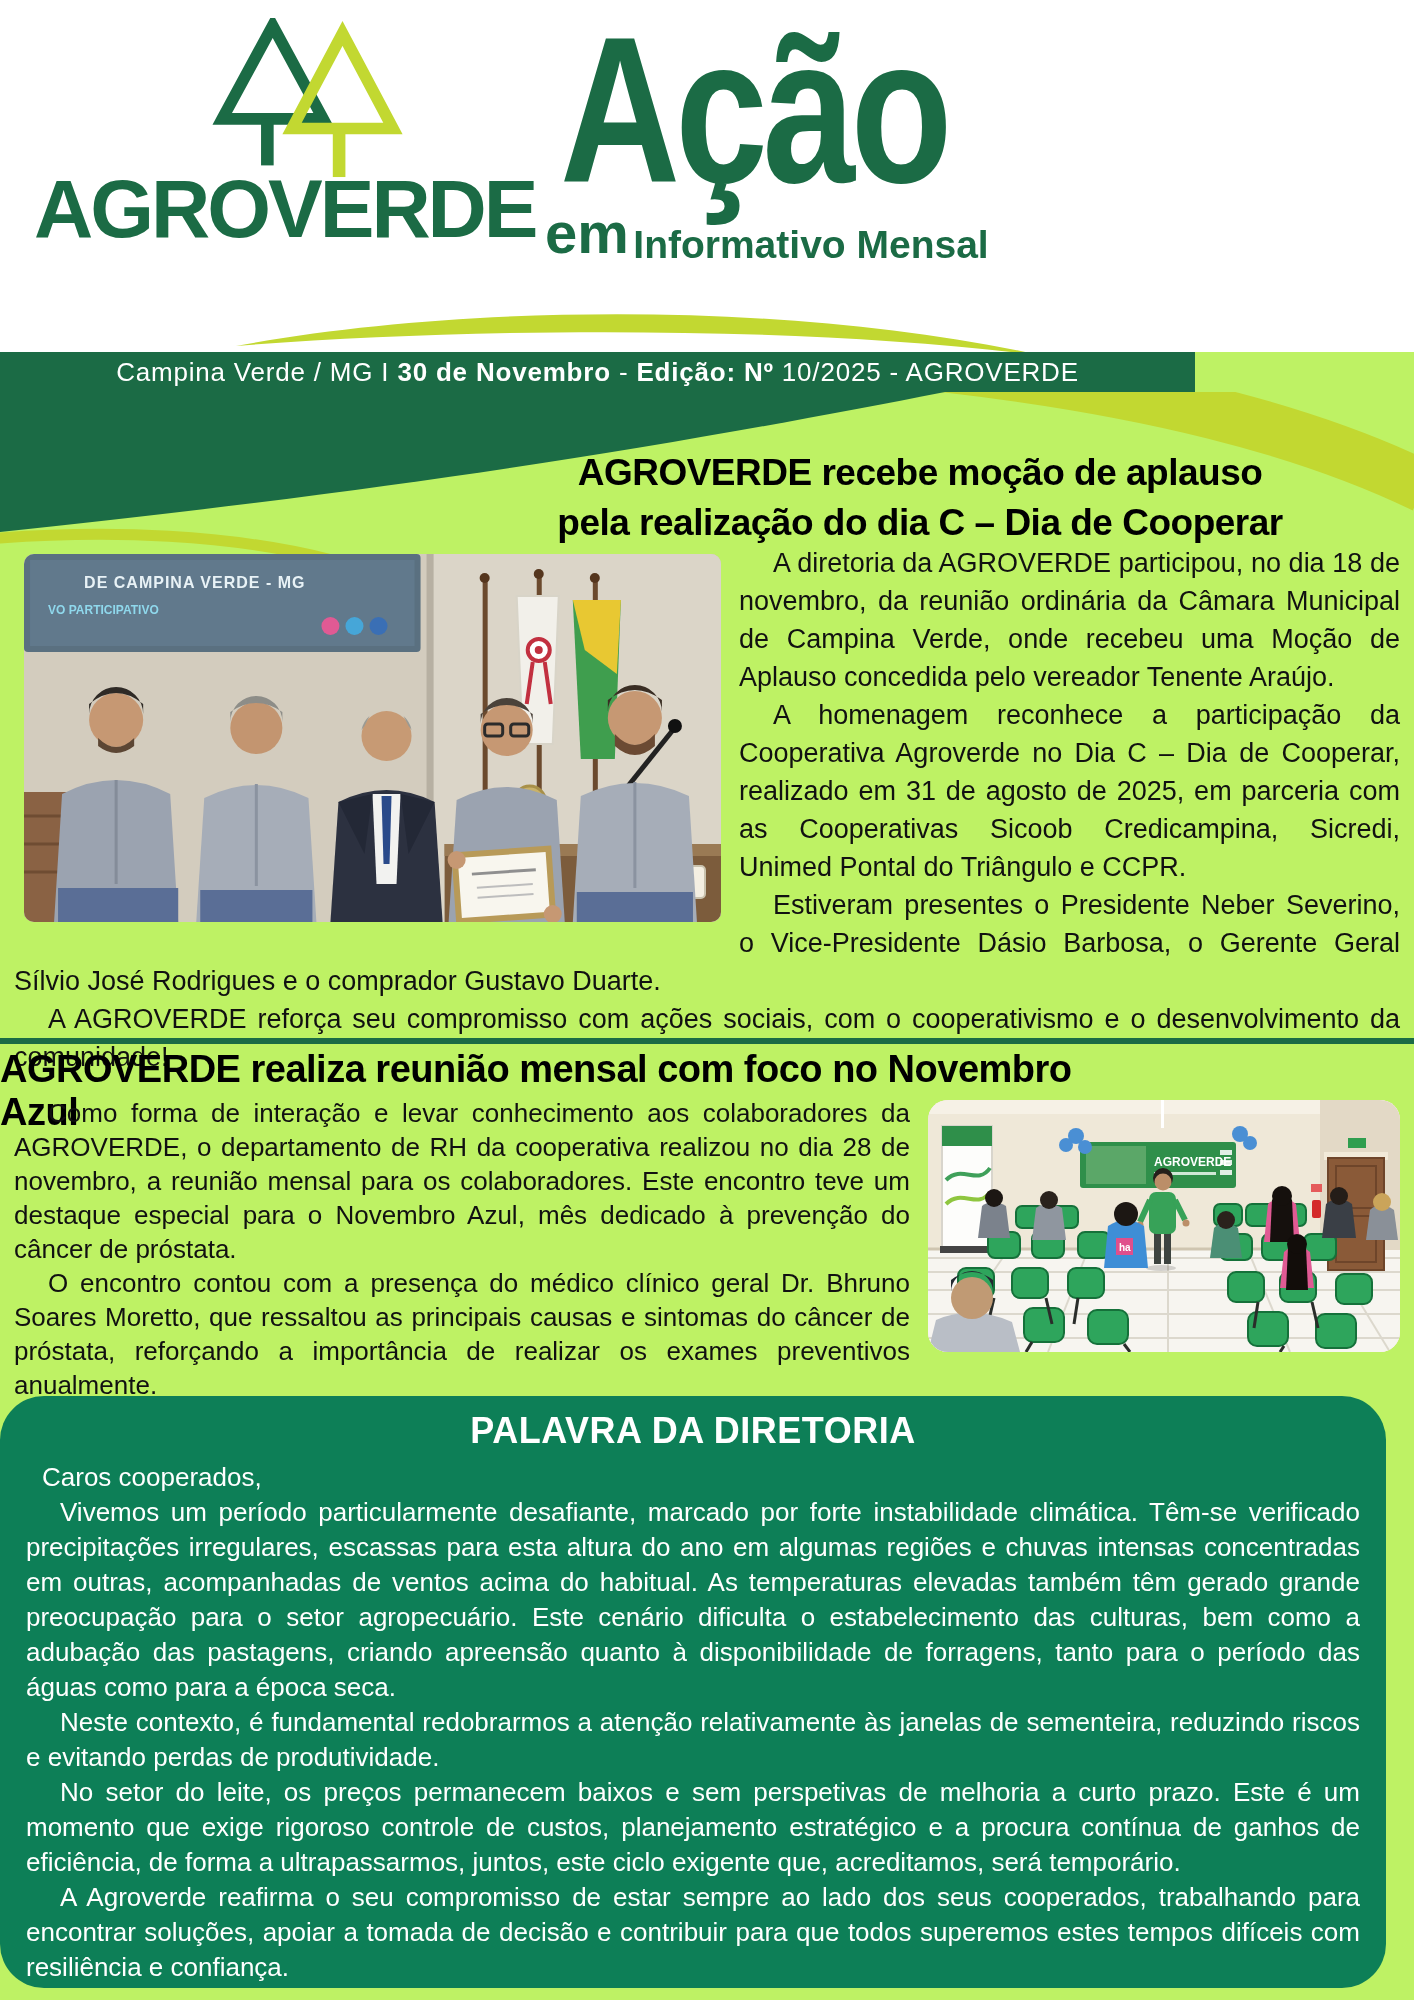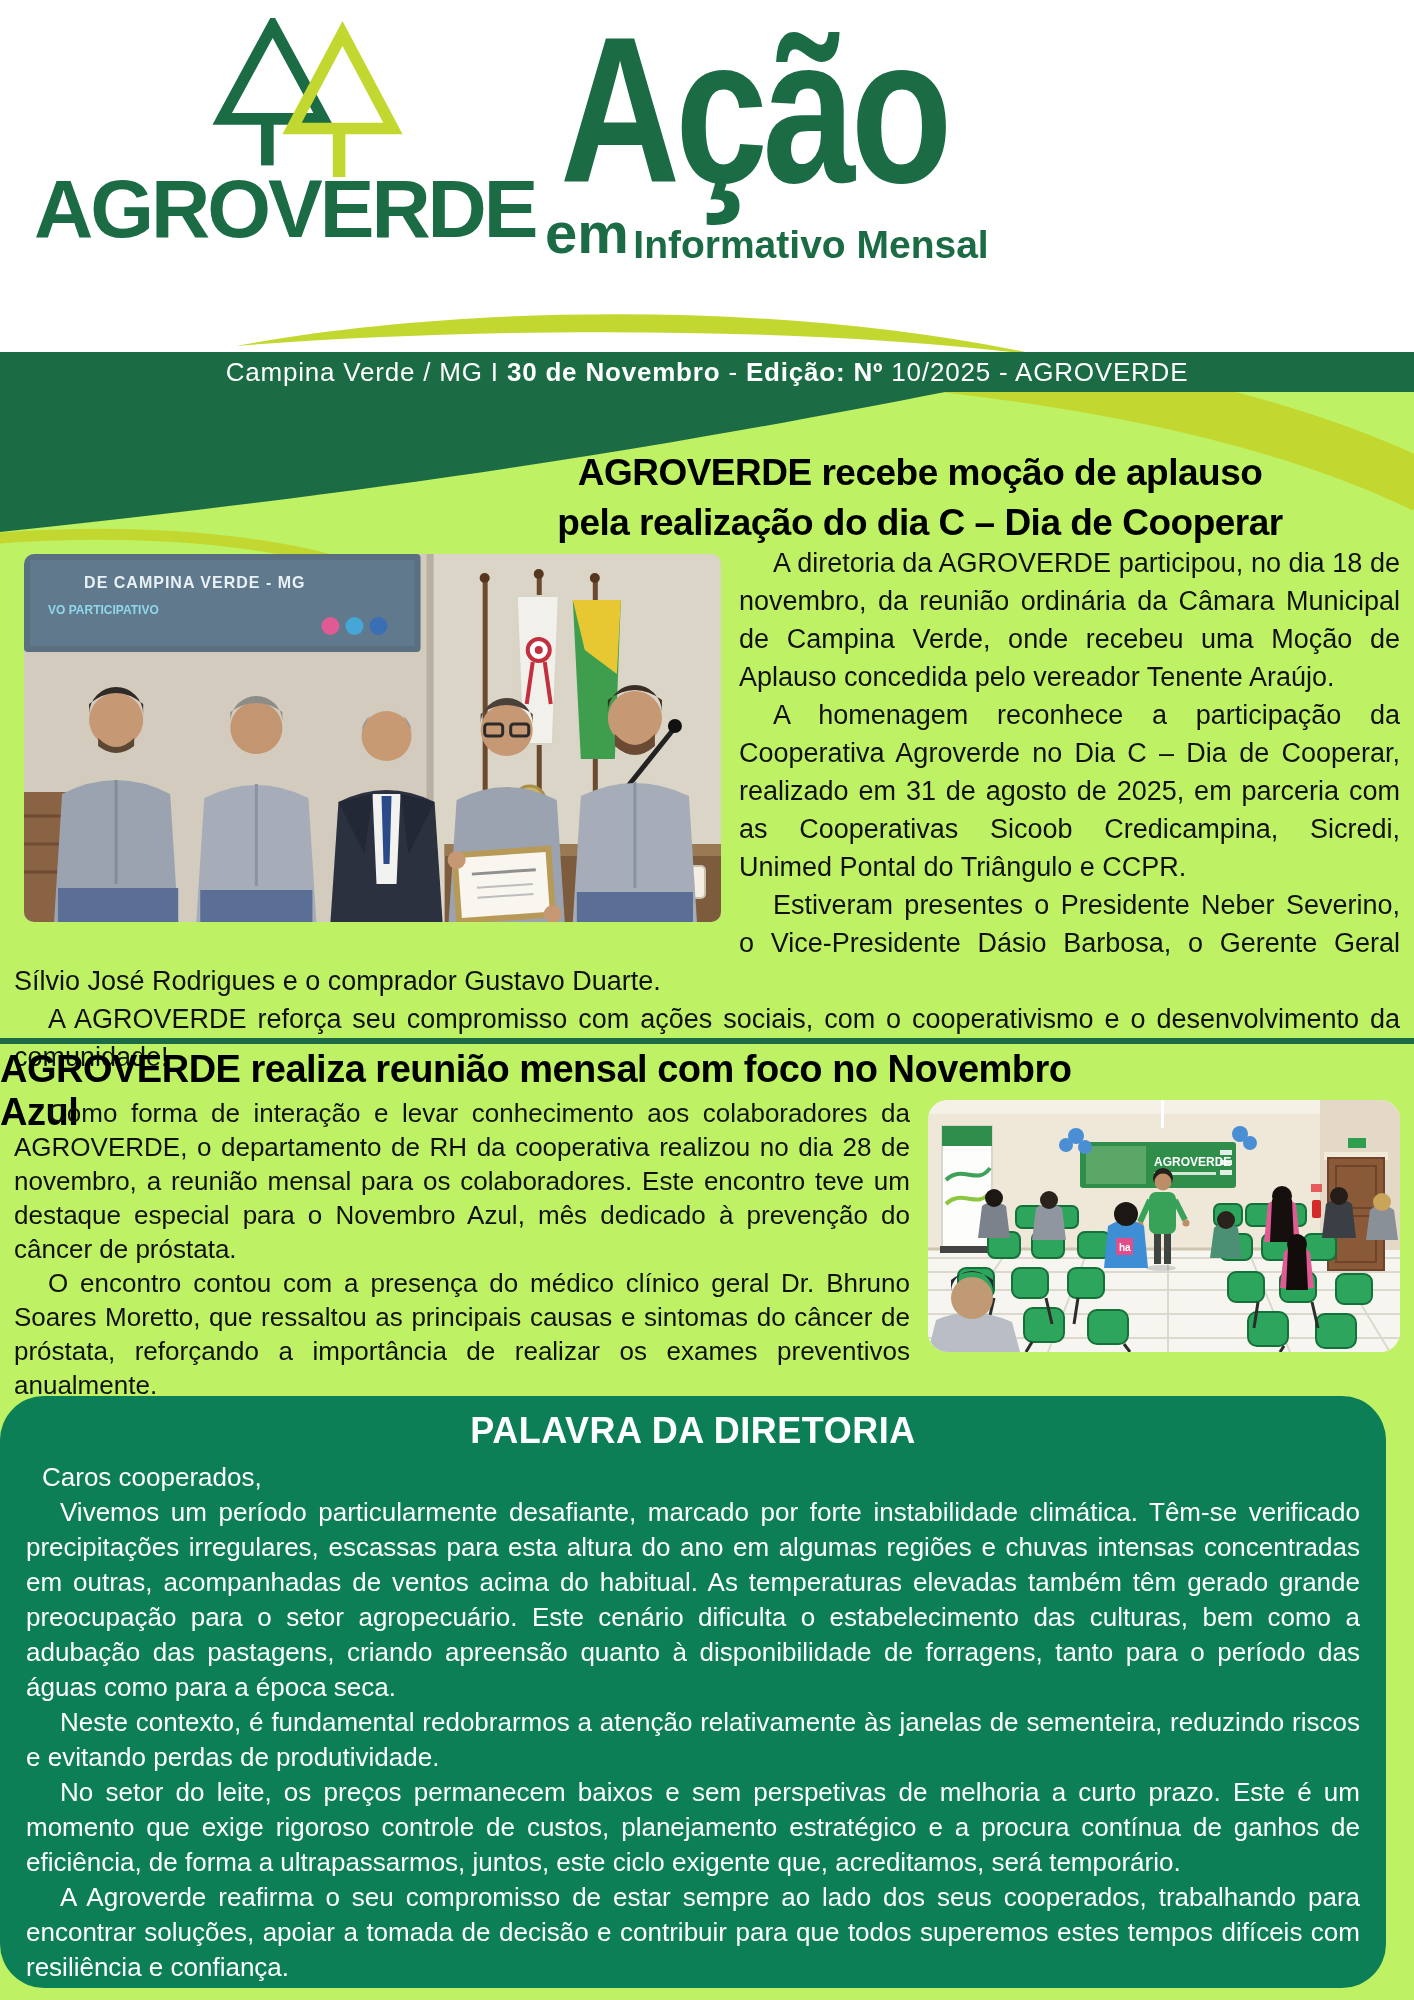--- a/index.html
+++ b/index.html
@@ -10,21 +10,21 @@
   .logo-trees{position:absolute;left:208px;top:18px;width:205px;height:160px;}
   .brand{position:absolute;left:34px;top:168px;font-size:82px;font-weight:800;letter-spacing:-3px;
          color:#1b6b45;line-height:1;}
   .em-word{position:absolute;left:545px;top:204px;font-size:58px;font-weight:800;color:#1b6b45;line-height:1;}
   .big-title{position:absolute;left:560px;top:6px;font-size:208px;font-weight:800;color:#1b6b45;
              line-height:1;transform:scaleX(.8);transform-origin:left top;letter-spacing:-6px;}
   .informativo{position:absolute;left:618px;top:224px;width:386px;text-align:center;
                font-size:39px;font-weight:800;color:#1b6b45;line-height:1.1;}
   .swoosh{position:absolute;left:232px;top:290px;width:818px;height:70px;}
   
-  .edition-bar{position:absolute;left:0;top:352px;width:1414px;height:40px;background:#1b6b45;
+  .edition-bar{position:absolute;left:0;top:352px;width:1195px;height:40px;background:#1b6b45;
                display:flex;align-items:center;justify-content:center;color:#fff;font-size:26px;
                letter-spacing:.8px;white-space:pre;}
   .edition-bar b{font-weight:700;}
   
   .wave{position:absolute;left:0;top:392px;width:1414px;height:182px;}
   .headline1{position:absolute;left:440px;top:448px;width:960px;text-align:center;
              font-size:37px;font-weight:800;line-height:50px;color:#000;letter-spacing:-.5px;}
   
   .article1-body{position:absolute;left:14px;top:544px;width:1386px;font-size:27px;line-height:38px;
                  text-align:justify;color:#111;}

